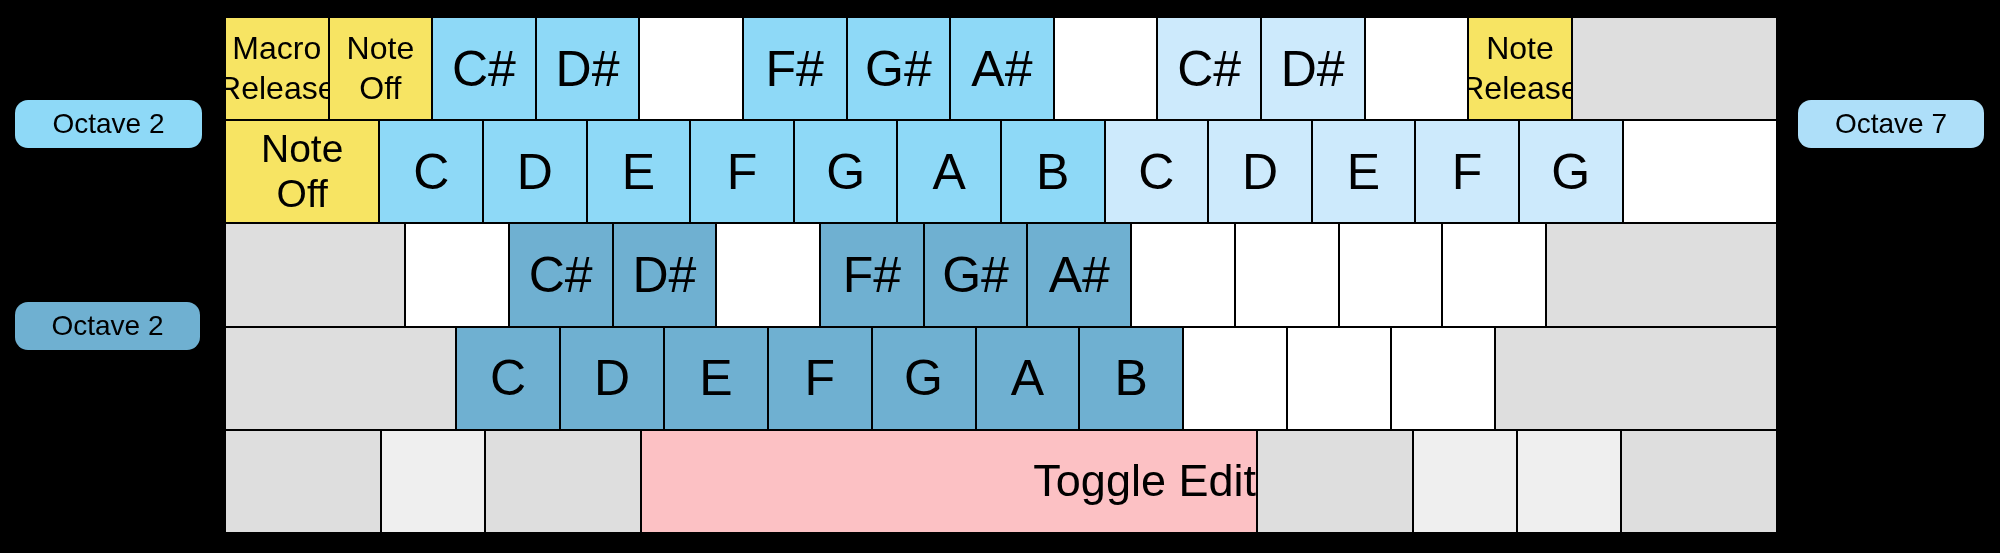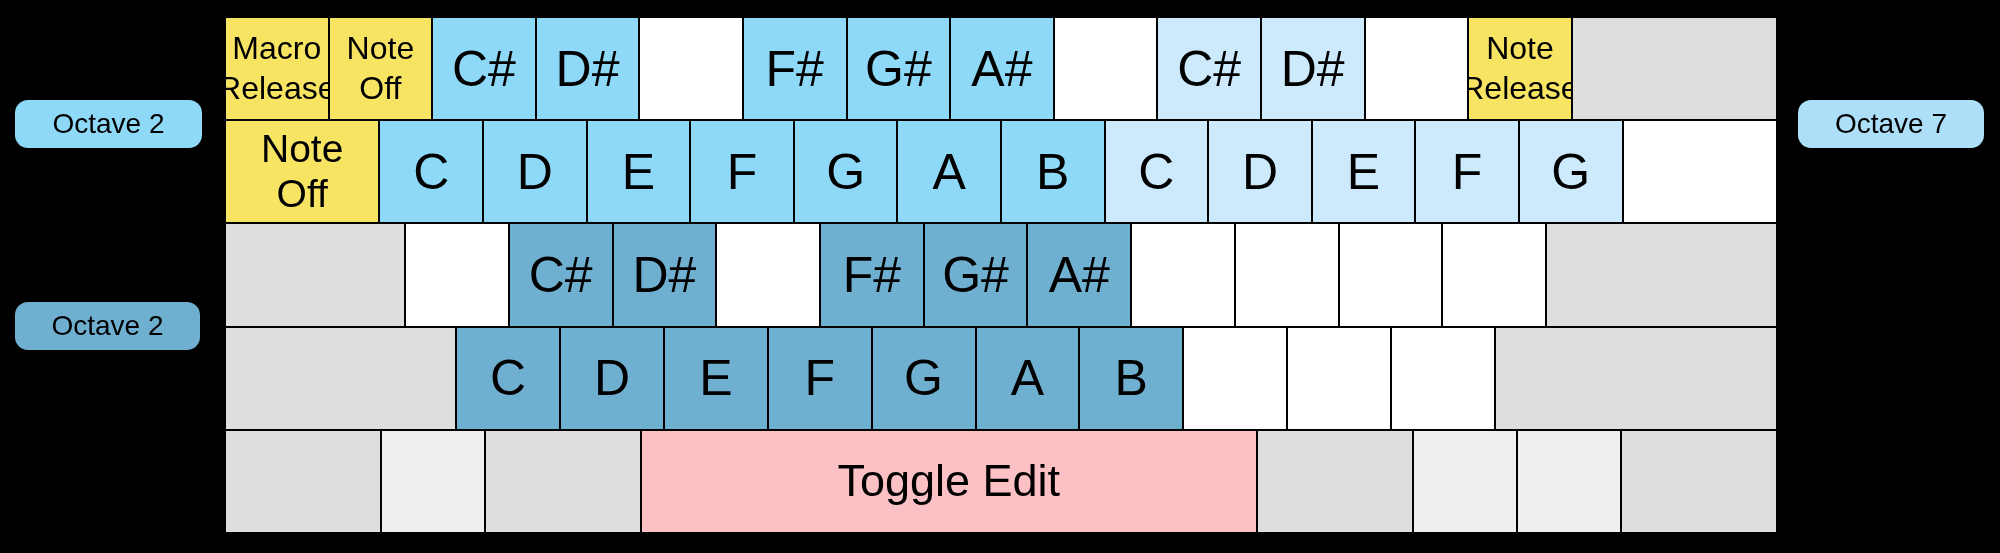--- a/index.html
+++ b/index.html
@@ -209,21 +209,21 @@
         </div>
         <div class="key c-white" style="flex-grow: 1;"></div>
         <div class="key c-white" style="flex-grow: 1;"></div>
         <div class="key c-white" style="flex-grow: 1;"></div>
         <div class="key c-gray" style="flex-grow: 2.75;"></div>
       </div>
       <div class="krow">
         <div class="key c-gray" style="flex-grow: 1.5;"></div>
         <div class="key c-gray-light" style="flex-grow: 1;"></div>
         <div class="key c-gray" style="flex-grow: 1.5;"></div>
-        <div class="key c-pink v-large" style="flex-grow: 6;">
+        <div class="key c-pink v-large" style="flex-grow: 6; align-items: flex-end;">
           <div>Toggle Edit</div>
         </div>
         <div class="key c-gray" style="flex-grow: 1.5;"></div>
         <div class="key c-gray-light" style="flex-grow: 1;"></div>
         <div class="key c-gray-light" style="flex-grow: 1;"></div>
         <div class="key c-gray" style="flex-grow: 1.5;"></div>
       </div>
     </div>
 </div>
 

